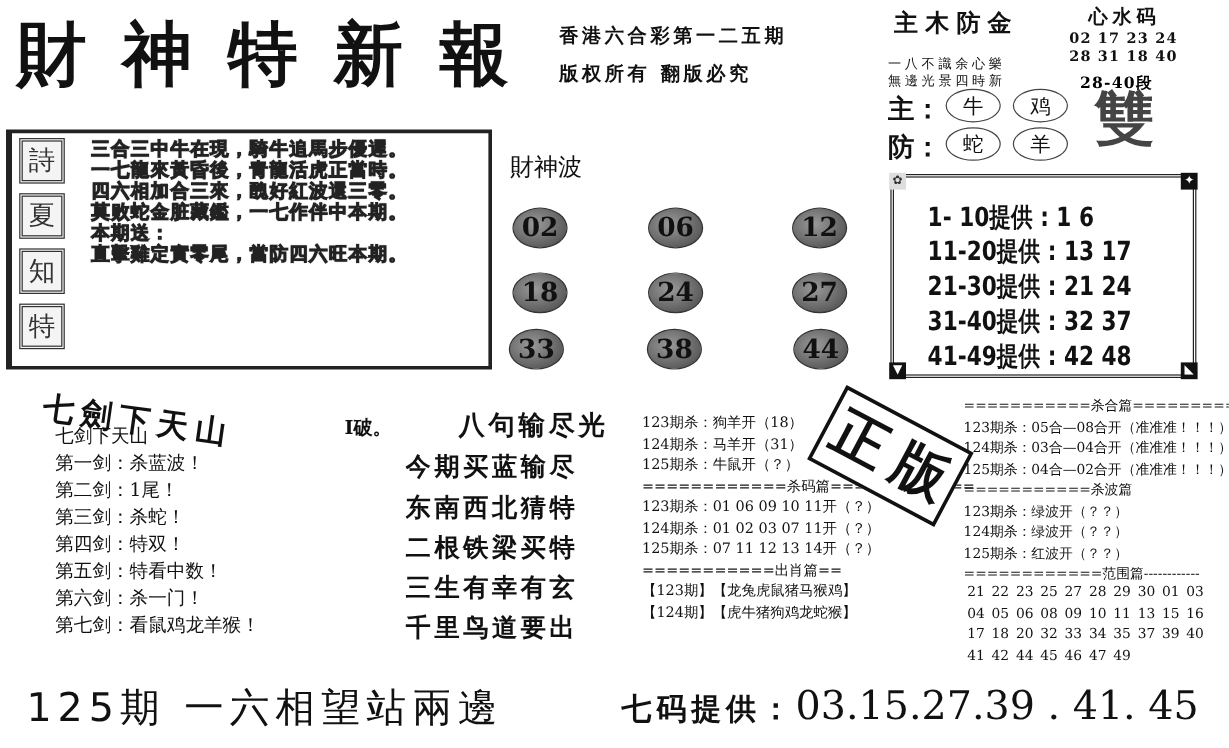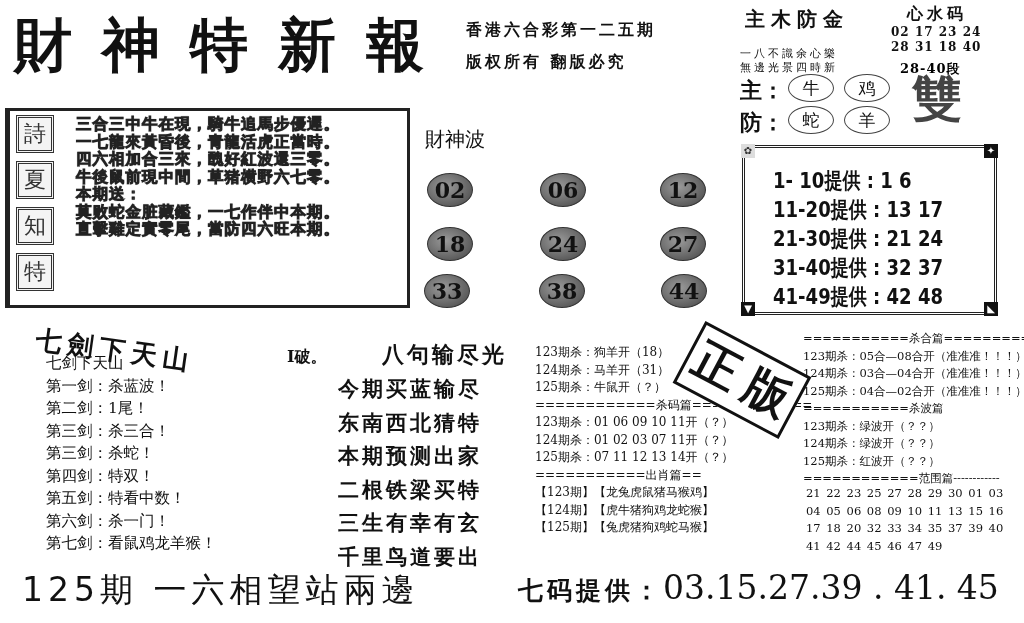--- a/index.html
+++ b/index.html
@@ -91,23 +91,22 @@
   <div class="side">
     <div class="tile">詩</div>
     <div class="tile">夏</div>
     <div class="tile">知</div>
     <div class="tile">特</div>
   </div>
   <div class="lines">
     <div>三合三中牛在現，騎牛追馬步優遲。</div>
     <div>一七龍來黃昏後，青龍活虎正當時。</div>
     <div>四六相加合三來，醜好紅波還三零。</div>
-    <div>牛後鼠前現中間，草猪横野六七零。</div>
+    <div>莫败蛇金脏藏鑑，一七作伴中本期。</div>
     <div>本期送：</div>
-    <div>莫败蛇金脏藏鑑，一七作伴中本期。</div>
     <div>直擊雞定實零尾，當防四六旺本期。</div>
   </div>
 </div>
 
 <div class="abs cswave-title">財神波</div>
 <div class="abs ball" style="left:427px;top:173px;">02</div>
 <div class="abs ball" style="left:540px;top:173px;">06</div>
 <div class="abs ball" style="left:660px;top:173px;">12</div>
 <div class="abs ball" style="left:427px;top:227px;">18</div>
 <div class="abs ball" style="left:540px;top:227px;">24</div>
@@ -126,52 +125,49 @@
   <div class="row" style="top:76px;"><span>21-30提供</span> : <span>21  24</span></div>
   <div class="row" style="top:105px;"><span>31-40提供</span> : <span>32  37</span></div>
   <div class="row" style="top:134px;"><span>41-49提供</span> : <span>42  48</span></div>
 </div>
 
 <div class="abs qj-title">七劍下天山</div>
 <div class="abs qj-list">
   <div>七剑下天山</div>
   <div>第一剑：杀蓝波！</div>
   <div>第二剑：1尾！</div>
-  <div>第三剑：杀三合！</div>
   <div>第三剑：杀蛇！</div>
   <div>第四剑：特双！</div>
   <div>第五剑：特看中数！</div>
   <div>第六剑：杀一门！</div>
   <div>第七剑：看鼠鸡龙羊猴！</div>
 </div>
 
 <div class="abs mid-frag">I破。</div>
 <div class="abs mid-title">八句输尽光</div>
 <div class="abs mid-lines">
   <div>今期买蓝输尽</div>
   <div>东南西北猜特</div>
-  <div>本期预测出家</div>
   <div>二根铁梁买特</div>
   <div>三生有幸有玄</div>
   <div>千里鸟道要出</div>
 </div>
 
 <div class="abs pred">
   <div style="font-size:8px;line-height:6px;padding-left:80px;color:#444;text-align:center;">杀肖篇</div>
   <div>123期杀：狗羊开（18）</div>
   <div>124期杀：马羊开（31）</div>
   <div>125期杀：牛鼠开（？）</div>
   <div>============杀码篇============</div>
   <div>123期杀：01 06 09 10 11开（？）</div>
   <div>124期杀：01 02 03 07 11开（？）</div>
   <div>125期杀：07 11 12 13 14开（？）</div>
   <div>===========出肖篇==</div>
   <div>【123期】【龙兔虎鼠猪马猴鸡】</div>
   <div>【124期】【虎牛猪狗鸡龙蛇猴】</div>
-  <div>【125期】【兔虎猪狗鸡蛇马猴】</div>
 </div>
 
 <div class="abs stamp">
   <span>正</span>
   <span>版</span>
 </div>
 
 <div class="abs pred-right">
   <div>===========杀合篇============</div>
   <div>123期杀：05合—08合开（准准准！！！）</div>

